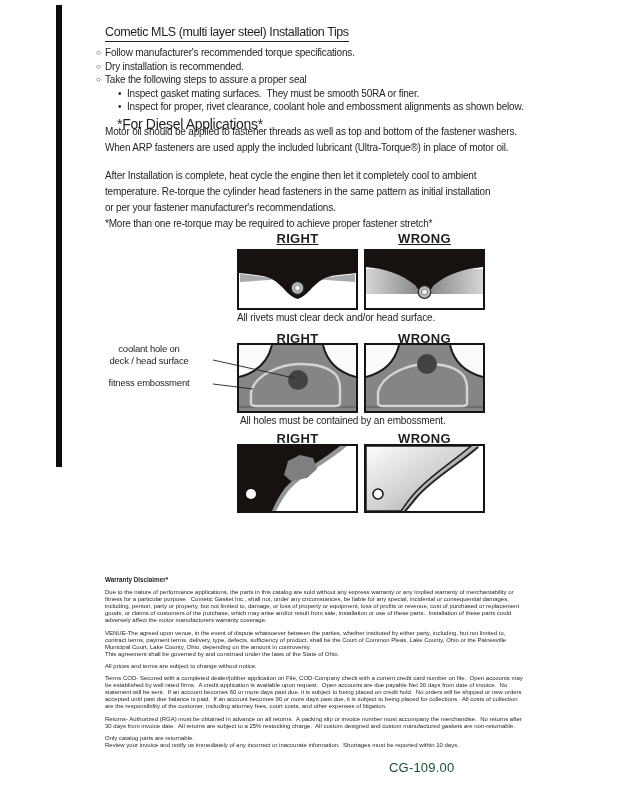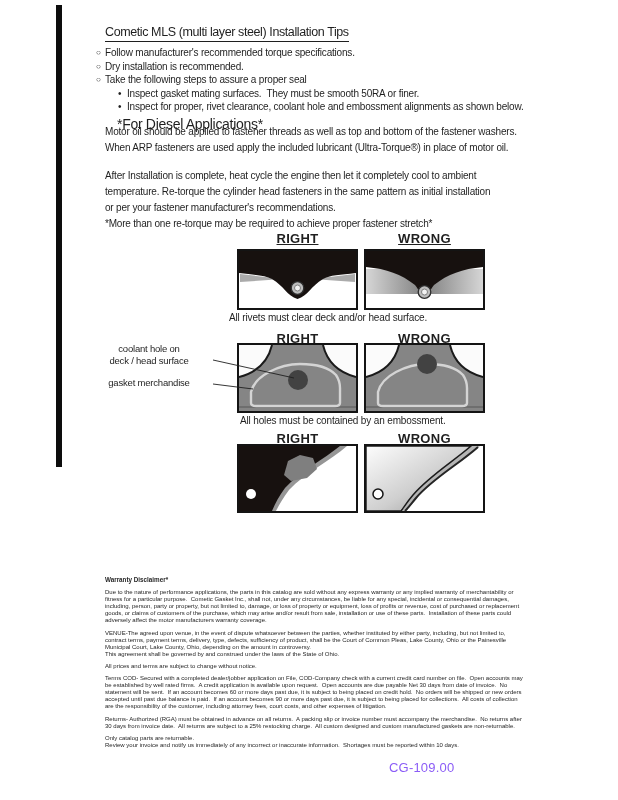--- a/index.html
+++ b/index.html
@@ -17,21 +17,21 @@
   .sub{margin-left:22px;}
   .h-bold{font-size:14px;font-weight:normal;letter-spacing:-0.3px;margin-left:12px;}
   .rw-label{font-size:13px;font-weight:bold;letter-spacing:0.3px;text-align:center;width:121px;text-decoration:underline;}
   .caption{font-size:10px;letter-spacing:-0.15px;line-height:12.5px;}
   .dlabel{font-size:9.5px;letter-spacing:-0.2px;line-height:12px;text-align:center;width:122px;}
   .diagram{width:121px;border:2px solid #141414;box-sizing:border-box;background:#fff;}
   .diagram svg{display:block;width:100%;height:100%;}
   .legal{font-size:6px;line-height:7.1px;letter-spacing:0;color:#262626;width:445px;}
   .legal .blk{margin-bottom:5px;}
   .legal .hd{font-weight:bold;margin-bottom:6px;font-size:6.3px;}
-  .footer-code{font-size:13px;letter-spacing:0.2px;color:#8b5cf6;}
+  .footer-code{font-size:13px;letter-spacing:0.2px;color:#14532d;}
 </style>
 </head>
 <body>
 
 <div id="page">
 
   <div class="abs" style="left:56px;top:5px;width:6px;height:462px;background:#0d0d0d;"></div>
 
   <div class="abs" style="left:105px;top:22px;">
     <span class="title">Cometic MLS (multi layer steel) Installation Tips</span>
@@ -90,21 +90,21 @@
             <stop offset="1" stop-color="#d6d6d6"></stop>
         </linearGradient>
       </defs>
       <rect x="0" y="18" width="117" height="26" fill="url(#gw1)"></rect>
       <rect x="0" y="43" width="117" height="14" fill="#ffffff"></rect>
       <path d="M0,0 H117 V16 C96,18 82,23 68,34 C63,40 62,47 58.5,47 C55,47 54,40 49,34 C35,23 21,18 0,16 Z" fill="#17110f"></path>
       <circle cx="58.5" cy="41" r="6.3" fill="#bdbdbd" stroke="#2e2e2e" stroke-width="1.3"></circle>
       <circle cx="58.5" cy="41" r="3" fill="#f2f2f2" stroke="#808080" stroke-width="1"></circle>
     </svg>
   </div>
-  <div class="abs caption" style="left:229px;top:312px;">All rivets must clear deck and/or head surface.</div>
+  <div class="abs caption" style="left:237px;top:312px;">All rivets must clear deck and/or head surface.</div>
 
   <div class="abs rw-label" style="left:237px;top:331px;">RIGHT</div>
   <div class="abs rw-label" style="left:364px;top:331px;">WRONG</div>
 
   <div class="abs diagram" style="left:237px;top:343px;height:70px;">
     <svg viewBox="0 0 117 66" preserveAspectRatio="none">
       <rect width="117" height="66" fill="#858585"></rect>
       <path d="M0,0 H33 Q27,25 0,32 Z" fill="#fbfbfb"></path>
       <path d="M117,0 H84 Q90,25 117,32 Z" fill="#fbfbfb"></path>
       <path d="M33,0 Q27,25 0,32" fill="none" stroke="#1a1a1a" stroke-width="2"></path>
@@ -122,21 +122,21 @@
       <path d="M33,0 Q27,25 0,32" fill="none" stroke="#1a1a1a" stroke-width="2"></path>
       <path d="M84,0 Q90,25 117,32" fill="none" stroke="#1a1a1a" stroke-width="2"></path>
       <line x1="0" y1="62" x2="117" y2="62" stroke="#585858" stroke-width="1.2"></line>
       <path d="M12,58 V47 Q15,35 30,27 Q45,19 61,19 Q87,19 97,30 Q101,36 101,43 V58 Q101,61 96,61 H17 Q12,61 12,58 Z" fill="none" stroke="#d4d4d4" stroke-width="2.4"></path>
       <circle cx="61" cy="19" r="10" fill="#424242"></circle>
     </svg>
   </div>
 
   <div class="abs dlabel pre" style="left:88px;top:343px;">coolant hole on
 deck / head surface</div>
-  <div class="abs dlabel" style="left:88px;top:377px;">gasket merchandise</div>
+  <div class="abs dlabel" style="left:88px;top:377px;">fitness embossment</div>
   <svg class="abs" style="left:205px;top:350px;width:100px;height:45px;" viewBox="0 0 100 45">
     <line x1="8" y1="10" x2="89" y2="28" stroke="#1f1f1f" stroke-width="0.9"></line>
     <line x1="8" y1="34" x2="48" y2="39" stroke="#1f1f1f" stroke-width="0.9"></line>
   </svg>
   <div class="abs caption" style="left:240px;top:415px;">All holes must be contained by an embossment.</div>
 
   <div class="abs rw-label" style="left:237px;top:431px;">RIGHT</div>
   <div class="abs rw-label" style="left:364px;top:431px;">WRONG</div>
 
   <div class="abs diagram" style="left:237px;top:444px;height:69px;">

